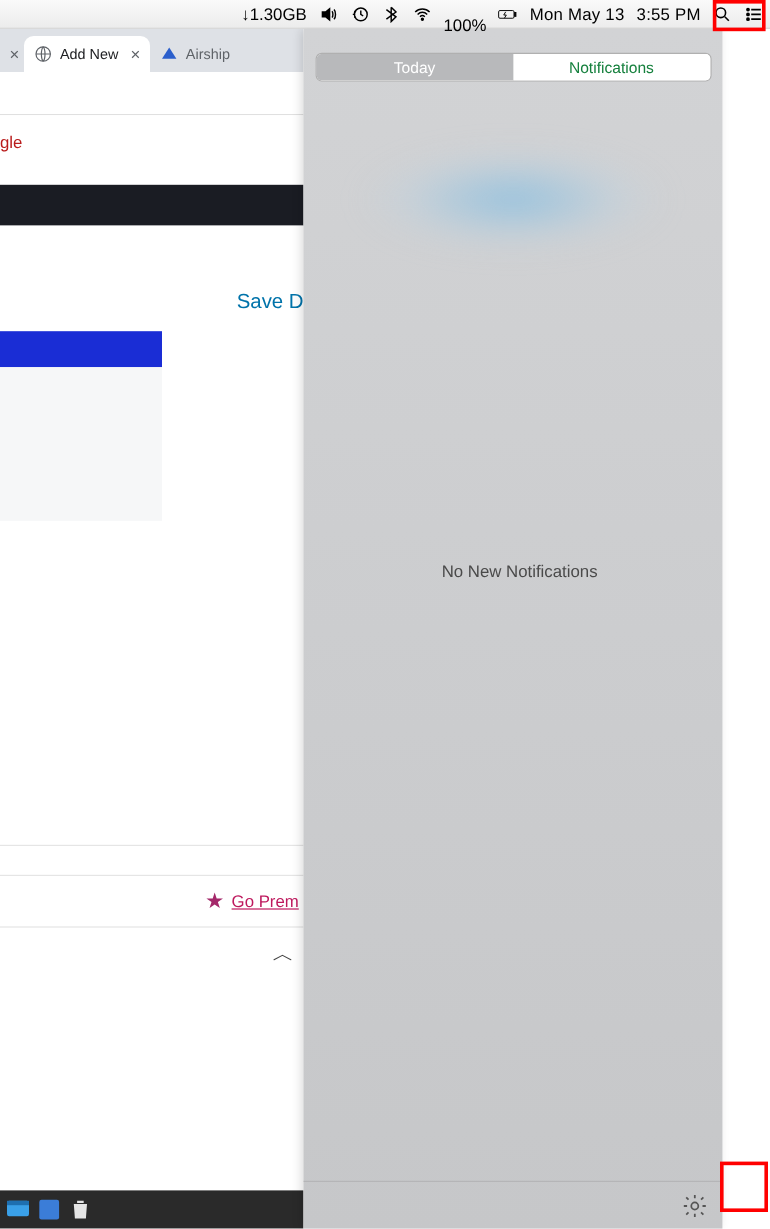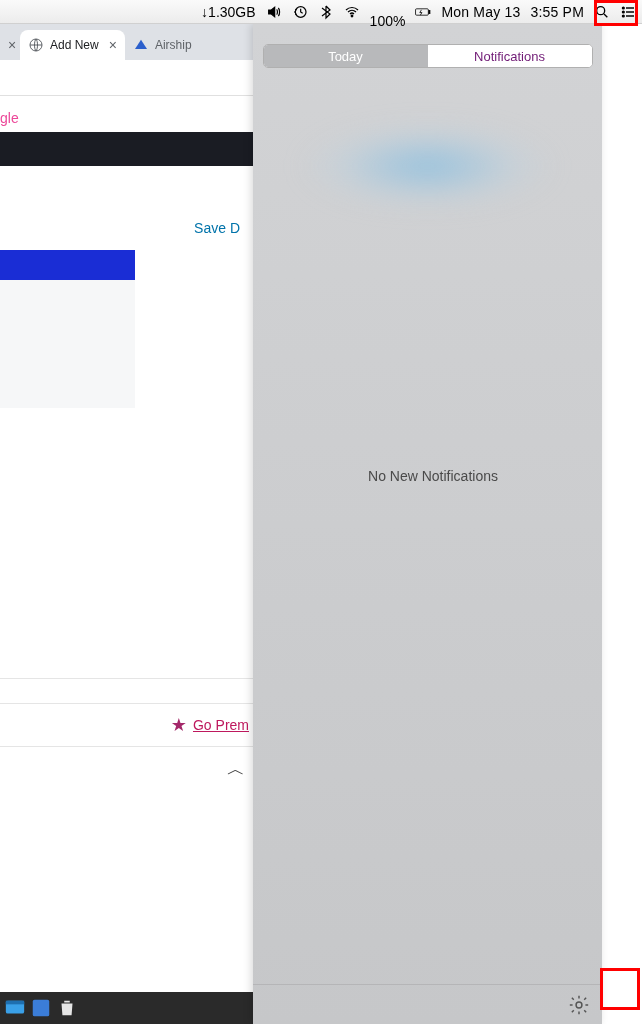--- a/index.html
+++ b/index.html
@@ -74,33 +74,33 @@
       flex: 1;
       background: #fff;
       position: relative;
     }
     .addr-row {
       height: 36px;
       border-bottom: 1px solid #e0e0e0;
       background: #fff;
     }
     .gle-text {
-      padding: 14px 0 6px 0;
+      padding: 14px 0 28px 0;
       font-size: 14px;
-      color: #ec4899;
+      color: #b91c1c;
     }
     .dark-bar {
       height: 34px;
       background: #1a1c23;
     }
     .white-gap { height: 40px; background:#fff; }
     .save-link-row {
-      padding: 14px 13px;
+      padding: 14px 0;
       text-align: right;
-      font-size: 14px;
+      font-size: 17px;
       color: #0073aa;
     }
     .blue-block {
       width: 135px;
       height: 30px;
       background: #1a2dd5;
     }
     .gray-panel {
       width: 135px;
       height: 128px;
@@ -163,21 +163,21 @@
     }
     .nc-tab {
       flex: 1;
       display: flex;
       align-items: center;
       justify-content: center;
       font-size: 13px;
       cursor: pointer;
     }
     .nc-tab.inactive { background: #b8b9bb; color: #fff; }
-    .nc-tab.active { background: #fff; color: #701a75; }
+    .nc-tab.active { background: #fff; color: #15803d; }
     
     .nc-blur-area {
       margin-top: 50px;
       height: 120px;
       position: relative;
       background: radial-gradient(ellipse 180px 60px at 50% 40%, rgba(100,180,230,0.55), rgba(180,210,230,0.25) 50%, transparent 72%);
       filter: blur(12px);
     }
     
     .nc-empty {

